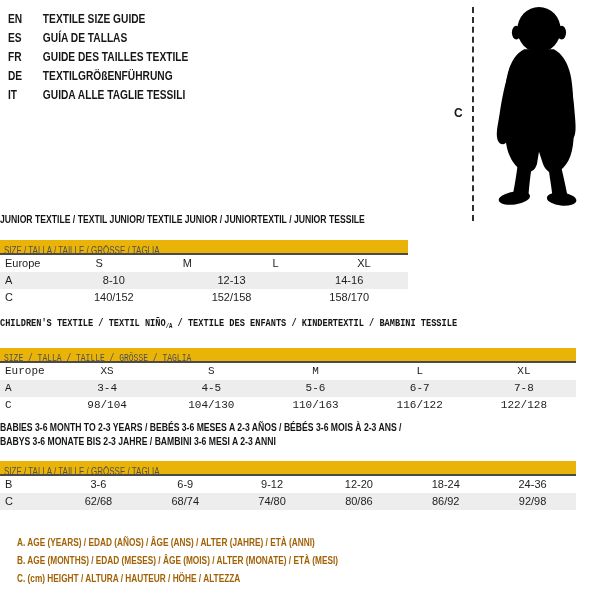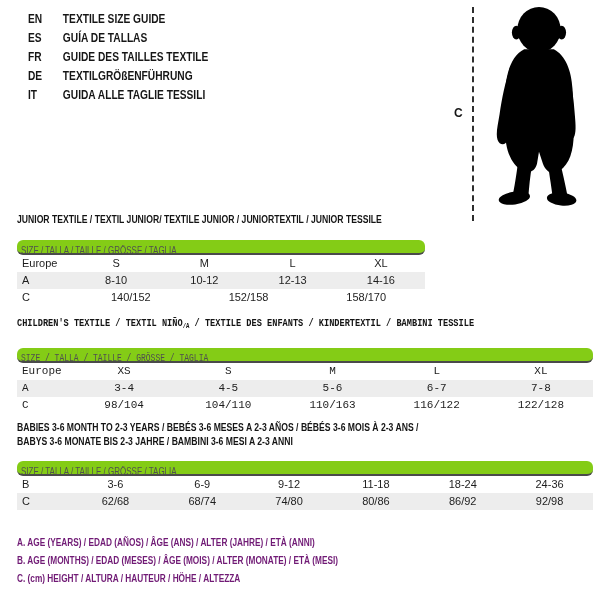--- a/index.html
+++ b/index.html
@@ -4,21 +4,21 @@
 <style>
   html,body{margin:0;padding:0;}
   body{
     width:600px;height:600px;background:#ffffff;
     font-family:"Liberation Sans","DejaVu Sans",sans-serif;
     -webkit-font-smoothing:antialiased;
   }
   .canvas{position:relative;width:600px;height:600px;background:#ffffff;overflow:hidden;}
 
   
-  .lang-block{position:absolute;left:28px;top:10px;}
+  .lang-block{position:absolute;left:8px;top:10px;}
   .lang-row{
     display:flex;align-items:baseline;
     height:19px;line-height:19px;
     font-weight:bold;font-size:12px;color:#161616;
     transform:scaleX(.85);transform-origin:0 0;
     white-space:nowrap;
   }
   .lang-row .code{width:41px;flex:0 0 41px;}
 
   
@@ -27,55 +27,55 @@
     position:absolute;left:32px;top:7px;height:214px;width:0;
     border-left:2px dashed #2e2e2e;
   }
   .figure-label{
     position:absolute;left:14px;top:106px;
     font-weight:bold;font-size:12px;color:#161616;
   }
   .baby{position:absolute;left:40px;top:4px;width:116px;height:202px;}
 
   
-  .tsection{position:absolute;left:17px;}
+  .tsection{position:absolute;left:0;}
   .t1{top:212px;width:408px;}
   .t2{top:316px;width:576px;font-family:Liberation Mono, monospace;}
   .t3{top:420px;width:576px;}
 
   .tbl-title{color:#141414;}
   .tbl-title-line{
     font-weight:bold;font-size:11.5px;line-height:14px;white-space:nowrap;
     transform:scaleX(.75);transform-origin:0 0;
   }
   .tbl-title-line .subscr{font-size:7.5px;vertical-align:-2px;letter-spacing:0;}
 
   .tgrid{margin-top:14px;}
   .t2 .tgrid{margin-top:15px;}
   .t3 .tgrid{margin-top:13px;}
 
   .size-bar{
-    height:13px;background:#84cc16;border-bottom:2px solid #4a4a4a;
-    overflow:visible;white-space:nowrap;border-radius:6px;
+    height:13px;background:#eab308;border-bottom:2px solid #4a4a4a;
+    overflow:visible;white-space:nowrap;
   }
   .size-bar .bartext{
     display:inline-block;padding-left:5px;
     font-size:10px;line-height:13px;color:#4f4f4f;
     transform:scaleX(.8);transform-origin:0 50%;
   }
   .trow{
     display:flex;height:17px;line-height:17px;
     font-size:11px;color:#1d1d1d;background:#ffffff;
   }
   .trow.shaded{background:#ededed;}
   .trow .rlabel{flex:0 0 55px;padding-left:5px;box-sizing:border-box;}
   .trow .cell{flex:1 1 0;text-align:center;}
 
   
-  .footer{position:absolute;left:17px;top:533px;color:#701a75;}
+  .footer{position:absolute;left:17px;top:533px;color:#a16207;}
   .note-line{
     font-weight:bold;font-size:11.5px;line-height:18px;white-space:nowrap;
     transform:scaleX(.72);transform-origin:0 0;
   }
 </style>
 </head>
 <body>
 
 <div class="canvas">
 
@@ -132,21 +132,20 @@
           <div class="trow">
             <span class="rlabel">Europe</span>
             <span class="cell">S</span>
             <span class="cell">M</span>
             <span class="cell">L</span>
             <span class="cell">XL</span>
           </div>
           <div class="trow shaded">
             <span class="rlabel">A</span>
             <span class="cell">8-10</span>
-            <span class="cell">10-12</span>
             <span class="cell">12-13</span>
             <span class="cell">14-16</span>
           </div>
           <div class="trow">
             <span class="rlabel">C</span>
             <span class="cell">140/152</span>
             <span class="cell">152/158</span>
             <span class="cell">158/170</span>
           </div>
         </div>
@@ -172,21 +171,21 @@
             <span class="rlabel">A</span>
             <span class="cell">3-4</span>
             <span class="cell">4-5</span>
             <span class="cell">5-6</span>
             <span class="cell">6-7</span>
             <span class="cell">7-8</span>
           </div>
           <div class="trow">
             <span class="rlabel">C</span>
             <span class="cell">98/104</span>
-            <span class="cell">104/110</span>
+            <span class="cell">104/130</span>
             <span class="cell">110/163</span>
             <span class="cell">116/122</span>
             <span class="cell">122/128</span>
           </div>
         </div>
     </div>
   </div>
 
   <div class="tsection t3">
     <div class="tbl-title">
@@ -194,21 +193,21 @@
         <div class="tbl-title-line"><span>BABYS 3-6 MONATE BIS 2-3 JAHRE / BAMBINI 3-6 MESI A 2-3 ANNI</span></div>
       </div>
     <div class="tgrid">
       <div class="size-bar"><span class="bartext">SIZE / TALLA / TAILLE / GRÖSSE / TAGLIA</span></div>
       <div class="rows">
           <div class="trow">
             <span class="rlabel">B</span>
             <span class="cell">3-6</span>
             <span class="cell">6-9</span>
             <span class="cell">9-12</span>
-            <span class="cell">11-18</span>
+            <span class="cell">12-20</span>
             <span class="cell">18-24</span>
             <span class="cell">24-36</span>
           </div>
           <div class="trow shaded">
             <span class="rlabel">C</span>
             <span class="cell">62/68</span>
             <span class="cell">68/74</span>
             <span class="cell">74/80</span>
             <span class="cell">80/86</span>
             <span class="cell">86/92</span>

